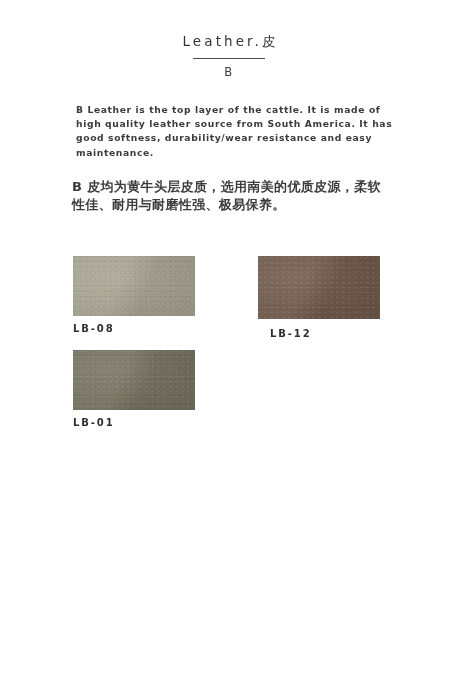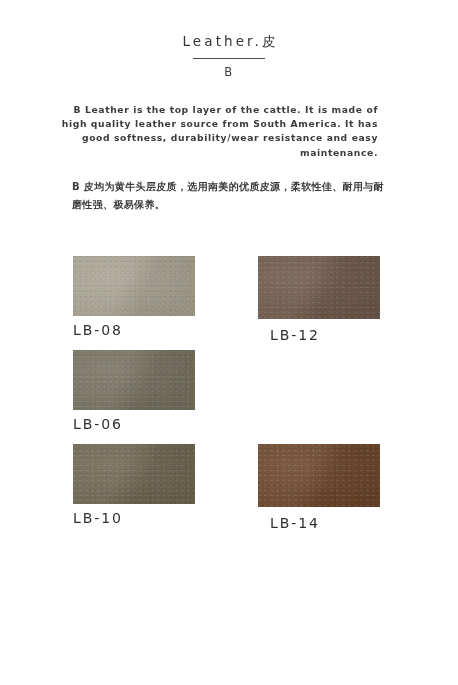--- a/index.html
+++ b/index.html
@@ -47,36 +47,36 @@
     font-size: 11.5px;
     letter-spacing: 1.5px;
     color: #3a3a3a;
     margin: 7px 0 0 0;
     line-height: 1.2;
   }
 
   
   .desc-en {
     position: absolute;
-    left: 60px;
+    left: 76px;
     top: 103px;
     width: 318px;
     font-size: 9.2px;
     line-height: 14.2px;
     letter-spacing: 0.62px;
     color: #3c3c3c;
     font-weight: 700;
-    text-align: right;
+    text-align: left;
   }
   .desc-cn {
     position: absolute;
     left: 72px;
     top: 178px;
     width: 320px;
-    font-size: 10px;
+    font-size: 13px;
     line-height: 18px;
     letter-spacing: 0.35px;
     color: #3c3c3c;
     font-weight: 700;
   }
 
   
   .swatch-grid {
     position: absolute;
     left: 0;
@@ -121,22 +121,22 @@
     position: absolute;
     inset: 0;
     background-image:
       linear-gradient(115deg, rgba(255,255,255,0.05) 0 40%, rgba(0,0,0,0.05) 60% 100%),
       radial-gradient(ellipse at 30% 35%, rgba(255,255,255,0.07), rgba(0,0,0,0.06) 85%);
     pointer-events: none;
   }
 
   .swatch-label {
     margin-top: 7px;
-    font-size: 14px;
-    font-weight: 400;
+    font-size: 10px;
+    font-weight: 700;
     letter-spacing: 1.9px;
     color: #2f2f2f;
     line-height: 1.1;
     white-space: nowrap;
   }
   
   .col-right .swatch-chip { height: 63px; }
   .col-right .swatch-label { margin-top: 9px; margin-left: 12px; }
 </style>
 </head>
@@ -162,30 +162,20 @@
       </div>
       <div class="swatch-cell col-right">
         <div class="swatch-chip" style="background-color: rgb(110, 88, 73);"></div>
         <div class="swatch-label">LB-12</div>
       </div>
     </div>
 
     <div class="swatch-row">
       <div class="swatch-cell col-left">
         <div class="swatch-chip" style="background-color: rgb(117, 113, 95);"></div>
-        <div class="swatch-label">LB-06</div>
+        <div class="swatch-label">LB-01</div>
       </div>
     </div>
 
-    <div class="swatch-row">
-      <div class="swatch-cell col-left">
-        <div class="swatch-chip" style="background-color: rgb(110, 101, 80);"></div>
-        <div class="swatch-label">LB-10</div>
-      </div>
-      <div class="swatch-cell col-right">
-        <div class="swatch-chip" style="background-color: rgb(106, 68, 40);"></div>
-        <div class="swatch-label">LB-14</div>
-      </div>
-    </div>
 
 
   </div>
 </div>
 
 </body></html>

